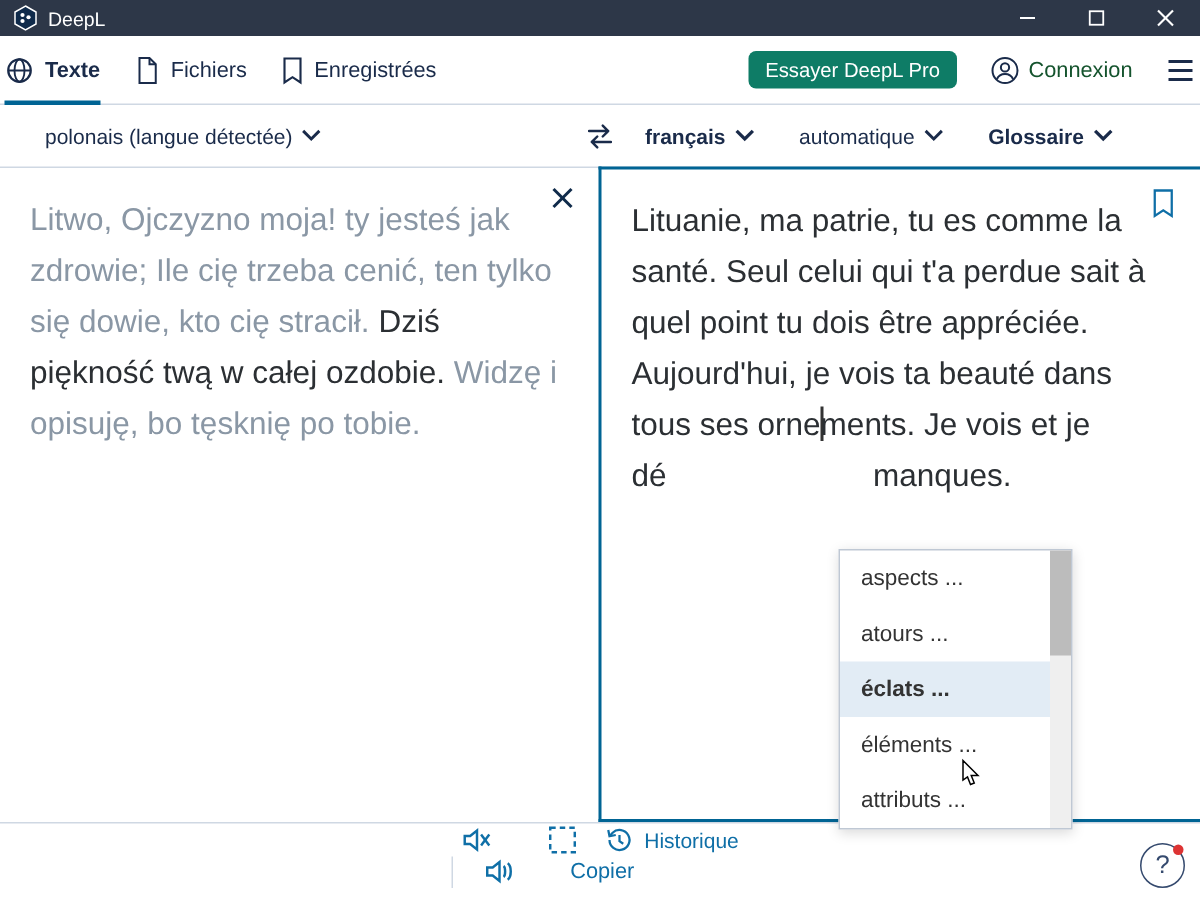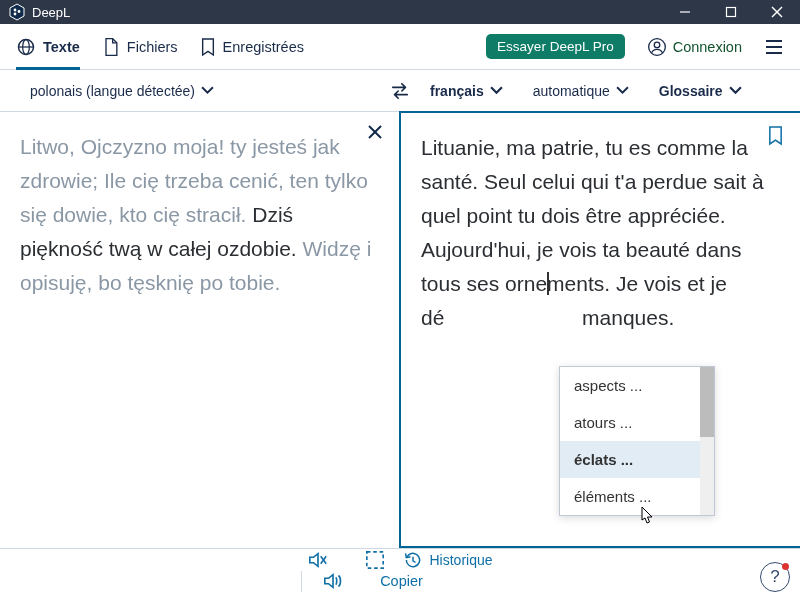--- a/index.html
+++ b/index.html
@@ -28,21 +28,21 @@
   .titlebar .spacer { flex: 1; }
   .tb-btn {
     width: 46px; height: 32px;
     display: flex; align-items:center; justify-content:center;
     color: #fff;
   }
   
   .toolbar {
     height: 46px;
     display: flex; align-items:center;
-    padding: 0 16px;
+    padding: 0 3px;
     gap: 22px;
     border-bottom: 1px solid #cfd8e3;
   }
   .tbtab {
     display: flex; align-items:center; gap: 7px;
     font-size: 14.5px; color: #1a2b4a;
     height: 46px;
     position: relative;
   }
   .tbtab.active { font-weight: 600; }
@@ -366,20 +366,21 @@
   </div>
 </div>
 
 <div class="suggest">
   <div class="track"></div>
   <div class="thumb"></div>
   <div class="sugg-item">aspects ...</div>
   <div class="sugg-item">atours ...</div>
   <div class="sugg-item sel">éclats ...</div>
   <div class="sugg-item">éléments ...</div>
+  <div class="sugg-item">attributs ...</div>
 </div>
 
 <svg class="sugg-cursor" width="18" height="22" viewBox="0 0 18 22">
   <path d="M5 2v13l3-2 2 5 2.5-1-2-5H15z" fill="#fff" stroke="#000" stroke-width="1"></path>
 </svg>
 
 <div class="helpbtn">
   <span>?</span>
 </div>
 

